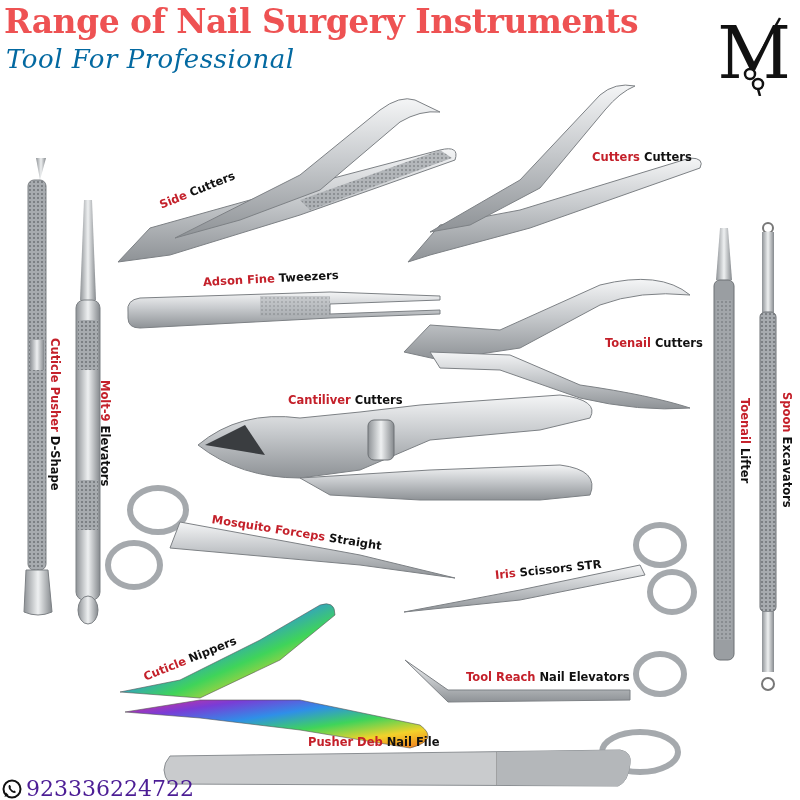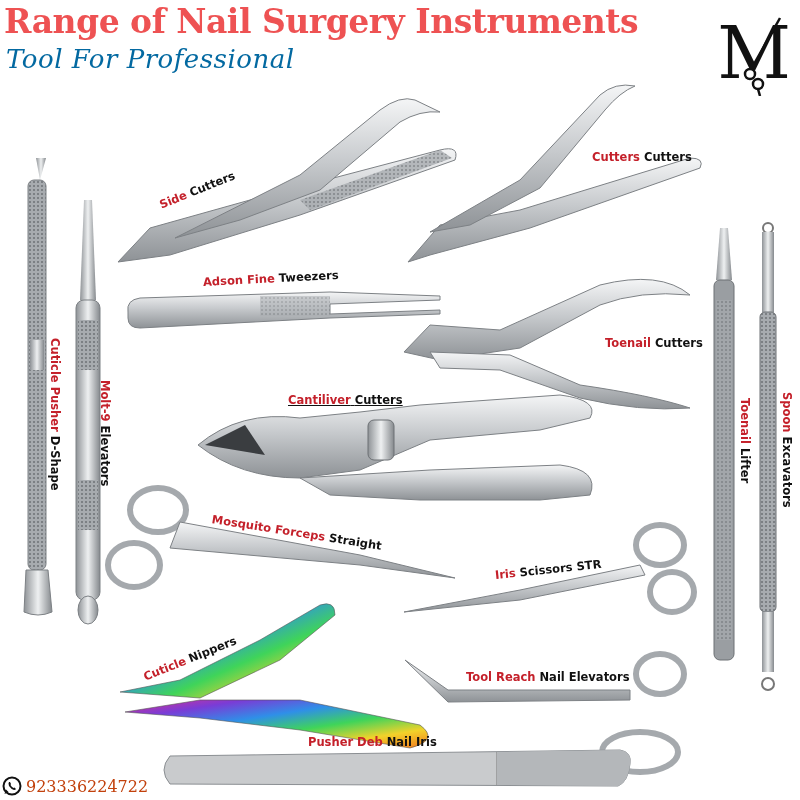--- a/index.html
+++ b/index.html
@@ -6,21 +6,21 @@
   .canvas{position:relative;width:800px;height:800px;overflow:hidden;background:#ffffff;font-family:"DejaVu Sans",sans-serif;}
   .title{position:absolute;left:4px;top:2px;font-family:"DejaVu Serif",serif;font-weight:bold;font-size:33px;color:#ee5253;letter-spacing:-0.5px;white-space:nowrap;}
   .subtitle{position:absolute;left:6px;top:44px;font-family:"DejaVu Serif",serif;font-style:italic;font-size:26px;color:#0369a1;letter-spacing:0.5px;white-space:nowrap;}
   .logo{position:absolute;left:712px;top:12px;width:84px;height:84px;}
   .lbl{position:absolute;font-weight:bold;font-size:11.5px;white-space:nowrap;color:#111;transform-origin:left center;}
   .lbl .red{color:#c4202a;}
   .vlbl{position:absolute;font-weight:bold;font-size:11.5px;white-space:nowrap;color:#111;transform:rotate(90deg);transform-origin:left top;}
   .vlbl .red{color:#c4202a;}
   svg.inst{position:absolute;left:0;top:0;}
   .phone{position:absolute;left:2px;top:776px;display:flex;align-items:center;gap:4px;}
-  .phone-num{font-family:"DejaVu Serif",serif;font-size:16px;color:#c2410c;}
+  .phone-num{font-family:"DejaVu Serif",serif;font-size:22px;color:#4c1d95;}
 </style>
 </head>
 <body>
 
 <div class="canvas">
 
   <svg class="inst" width="800" height="800" viewBox="0 0 800 800">
     <defs>
       <linearGradient id="steel" x1="0" y1="0" x2="0" y2="1">
         <stop offset="0" stop-color="#f4f5f6"></stop>
@@ -151,37 +151,37 @@
   </div>
   <div class="lbl" style="left:592px;top:150px;">
     <span class="red">Cutters</span> <span>Cutters</span>
   </div>
   <div class="lbl" style="left:203px;top:275px;transform:rotate(-3deg);">
     <span class="red">Adson Fine</span> <span>Tweezers</span>
   </div>
   <div class="lbl" style="left:605px;top:336px;">
     <span class="red">Toenail</span> <span>Cutters</span>
   </div>
-  <div class="lbl" style="left:288px;top:393px;text-decoration:underline;">
+  <div class="lbl" style="left:288px;top:393px;">
     <span class="red">Cantiliver</span> <span>Cutters</span>
   </div>
   <div class="lbl" style="left:212px;top:512px;transform:rotate(9deg);">
     <span class="red">Mosquito Forceps</span> <span>Straight</span>
   </div>
   <div class="lbl" style="left:495px;top:568px;transform:rotate(-6deg);">
     <span class="red">Iris</span> <span>Scissors STR</span>
   </div>
   <div class="lbl" style="left:144px;top:670px;transform:rotate(-22deg);">
     <span class="red">Cuticle</span> <span>Nippers</span>
   </div>
   <div class="lbl" style="left:466px;top:670px;">
     <span class="red">Tool Reach</span> <span>Nail Elevators</span>
   </div>
   <div class="lbl" style="left:308px;top:735px;">
-    <span class="red">Pusher Deb</span> <span>Nail Iris</span>
+    <span class="red">Pusher Deb</span> <span>Nail File</span>
   </div>
 
   <div class="vlbl" style="left:62px;top:338px;">
     <span class="red">Cuticle Pusher</span> <span>D-Shape</span>
   </div>
   <div class="vlbl" style="left:112px;top:380px;">
     <span class="red">Molt-9</span> <span>Elevators</span>
   </div>
   <div class="vlbl" style="left:752px;top:398px;">
     <span class="red">Toenail</span> <span>Lifter</span>

